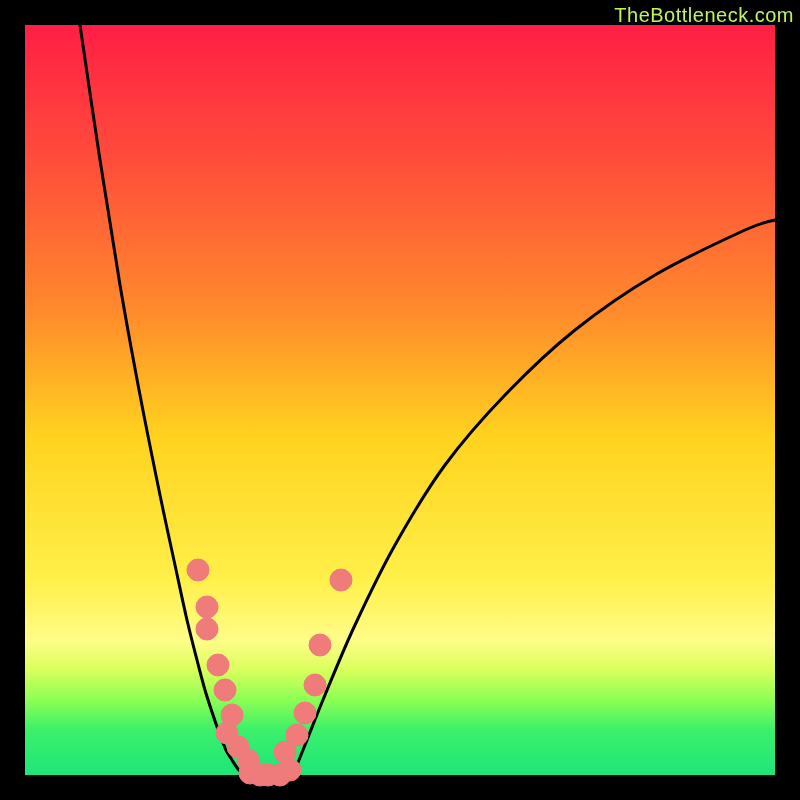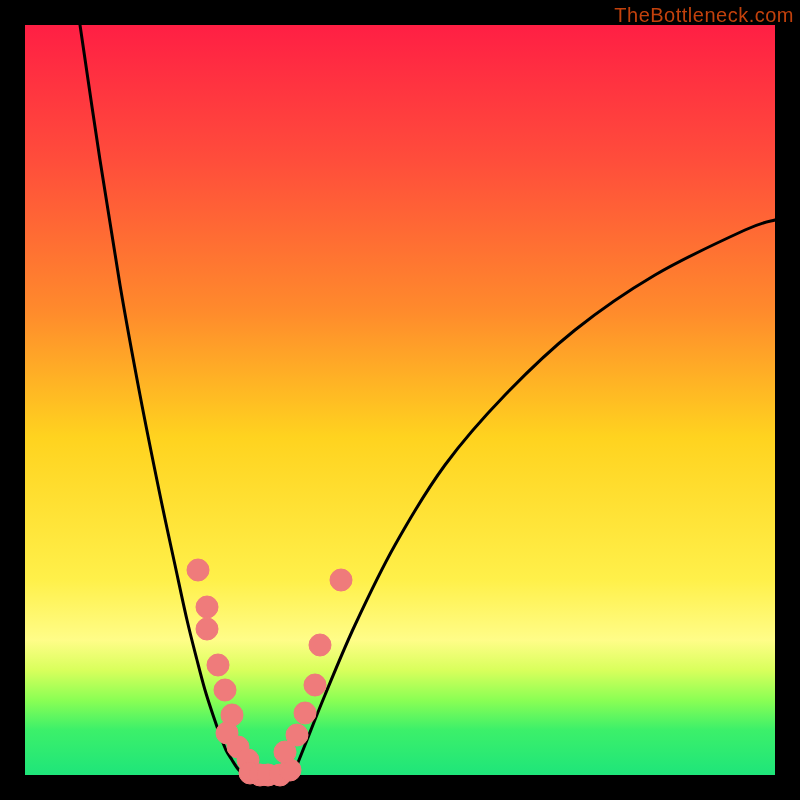--- a/index.html
+++ b/index.html
@@ -28,21 +28,21 @@
       #8bff54 90%,
       #3cf06a 94%,
       #1ee57a 100%);
   }
   .watermark {
     position: absolute;
     top: 4px;
     right: 6px;
     font-size: 20px;
     letter-spacing: 0.5px;
-    color: #c2410c;
+    color: #bef264;
     font-weight: 500;
   }
   svg.curve {
     position: absolute;
     left: 25px;
     top: 25px;
     width: 750px;
     height: 750px;
     overflow: visible;
   }

